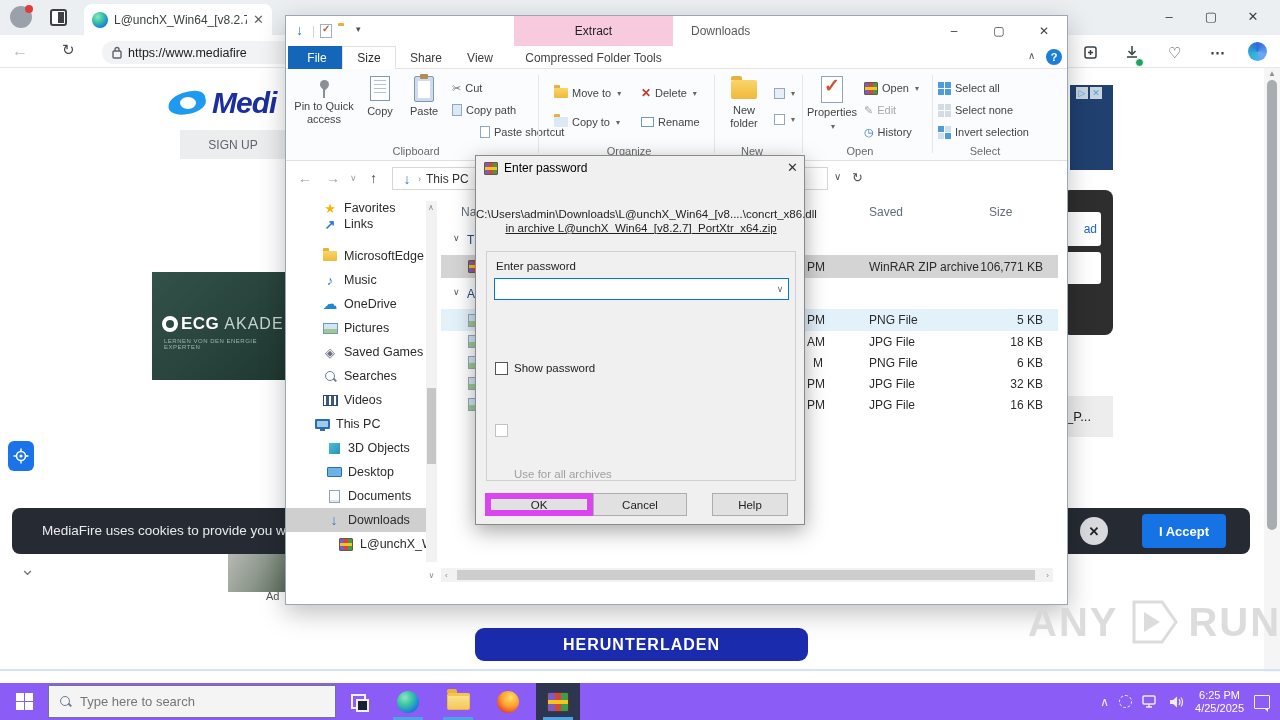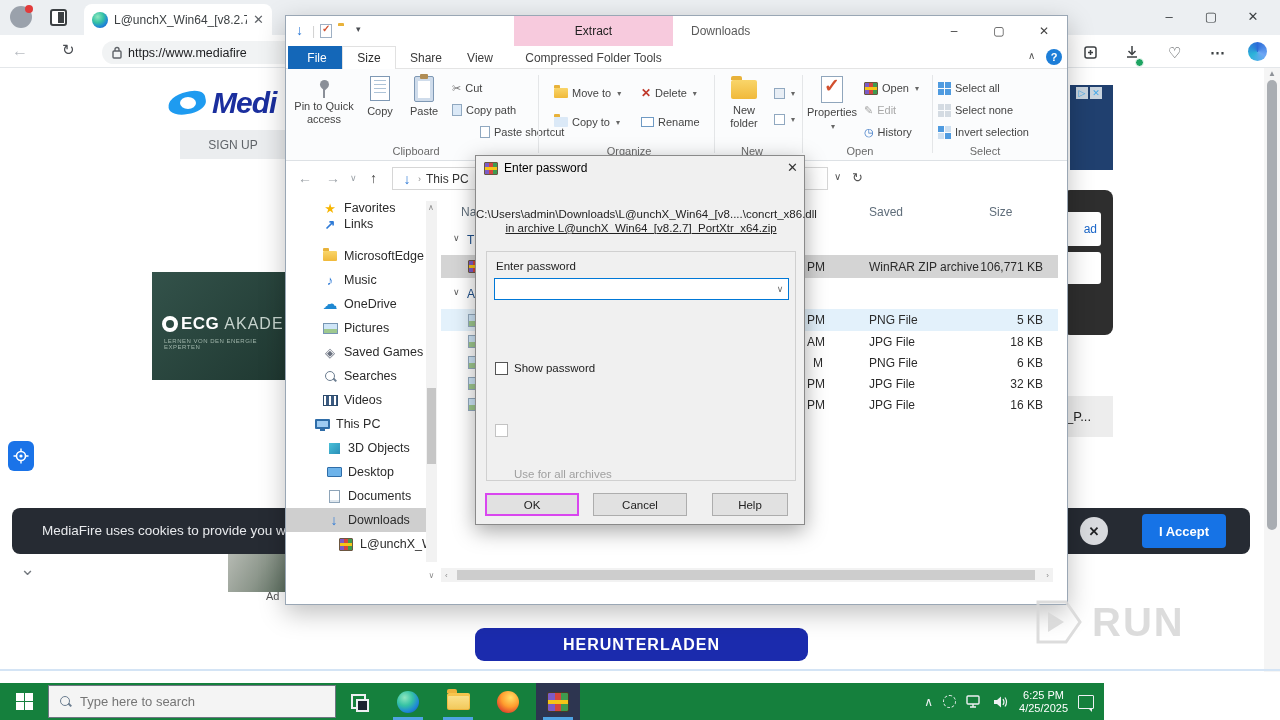--- a/index.html
+++ b/index.html
@@ -187,30 +187,30 @@
   #dlg-field-label { position:absolute; left:9px; top:8px; font-size:11.5px; color:#222; }
   #dlg-combo { position:absolute; left:7px; top:26px; width:295px; height:22px; background:#fff; border:1px solid #0078d7; display:flex; align-items:center; }
   #dlg-combo input { flex:1; border:none; outline:none; height:18px; font-size:12px; padding:0 4px; background:transparent; }
   #dlg-combo .cb-arrow { width:16px; text-align:center; color:#666; font-size:9px; }
   .chk { position:absolute; width:13px; height:13px; background:#fff; border:1px solid #555; }
   .chk.dis { border-color:#c3c3c3; }
   .chk-label { position:absolute; font-size:11.5px; color:#222; }
   .chk-label.dis { color:#a0a0a0; }
   #dlg-organize { position:absolute; left:7px; top:194px; width:295px; height:22px; background:#e1e1e1; border:1px solid #adadad; font-size:11.5px; color:#222; }
   .dlg-btn { position:absolute; top:337px; height:23px; background:#e1e1e1; border:1px solid #adadad; font-size:11.5px; color:#222; }
-  #btn-ok { left:9px; width:94px; border:2px solid #d946ef; }
+  #btn-ok { left:9px; width:108px; border:6px solid #d946ef; }
   #btn-cancel { left:117px; width:94px; }
   #btn-help { left:236px; width:76px; }
 
   
   #watermark { left:1028px; top:598px; display:flex; align-items:center; gap:6px; z-index:25; opacity:0.85; }
   .wm-text { font-size:40px; font-weight:bold; color:#d7d7d7; letter-spacing:2px; }
 
   
-  #taskbar { left:0; top:683px; width:1104px; height:37px; background:#15803d; z-index:40; }
+  #taskbar { left:0; top:683px; width:1280px; height:37px; background:#8b5cf6; z-index:40; }
   #tb-start { left:0; top:0; width:48px; height:37px; }
   .win-logo { width:17px; height:17px; display:grid; grid-template-columns:8px 8px; grid-template-rows:8px 8px; gap:1px; }
   .win-logo span { background:#fff; }
   #tb-search { left:48px; top:2px; width:288px; height:33px; background:#f4f4f4; border:1px solid #6f7682; display:flex; align-items:center; padding:0 10px; gap:8px; }
   #tb-search input { border:none; outline:none; background:transparent; font-size:13px; color:#444; flex:1; font-family:"Liberation Sans",sans-serif; }
   .tb-btn { top:0; width:44px; height:37px; }
   .tv-ico { width:15px; height:15px; border:2px solid #eef0f3; position:relative; background:transparent; }
   .tv-ico::after { content:""; position:absolute; right:-5px; bottom:-5px; width:9px; height:9px; border:2px solid #eef0f3; background:#1b2130; }
   .edge-big { width:22px; height:22px; border-radius:50%; background:radial-gradient(circle at 35% 30%, #8fe6c0, #36c3a4 38%, #1e86d8 68%, #174f9e); }
   .fldr-big { width:23px; height:17px; background:linear-gradient(#f7c64e,#eeb23c); border-radius:2px; position:relative; }
@@ -608,20 +608,21 @@
     <span class="chk-label" style="left:27px; top:110px;">Show password</span>
     <span class="chk dis" style="left:8px; top:172px;"></span>
     <span class="chk-label dis" style="left:27px; top:172px;margin-top:44px;">Use for all archives</span>
   </div>
   <button class="dlg-btn" id="btn-ok">OK</button>
   <button class="dlg-btn" id="btn-cancel">Cancel</button>
   <button class="dlg-btn" id="btn-help">Help</button>
 </div>
 
 <div class="abs" id="watermark">
+  <span class="wm-text">ANY</span>
   <svg width="58" height="48" viewBox="0 0 58 48">
     <path d="M10 4 L38 4 L52 24 L38 44 L10 44 Z" fill="none" stroke="#d7d7d7" stroke-width="3"></path>
     <path d="M20 14 L36 24 L20 34 Z" fill="#d7d7d7"></path>
   </svg>
   <span class="wm-text">RUN</span>
 </div>
 
 <div class="abs" id="taskbar">
   <div class="abs ctr tb-btn" id="tb-start">
     <span class="win-logo">

